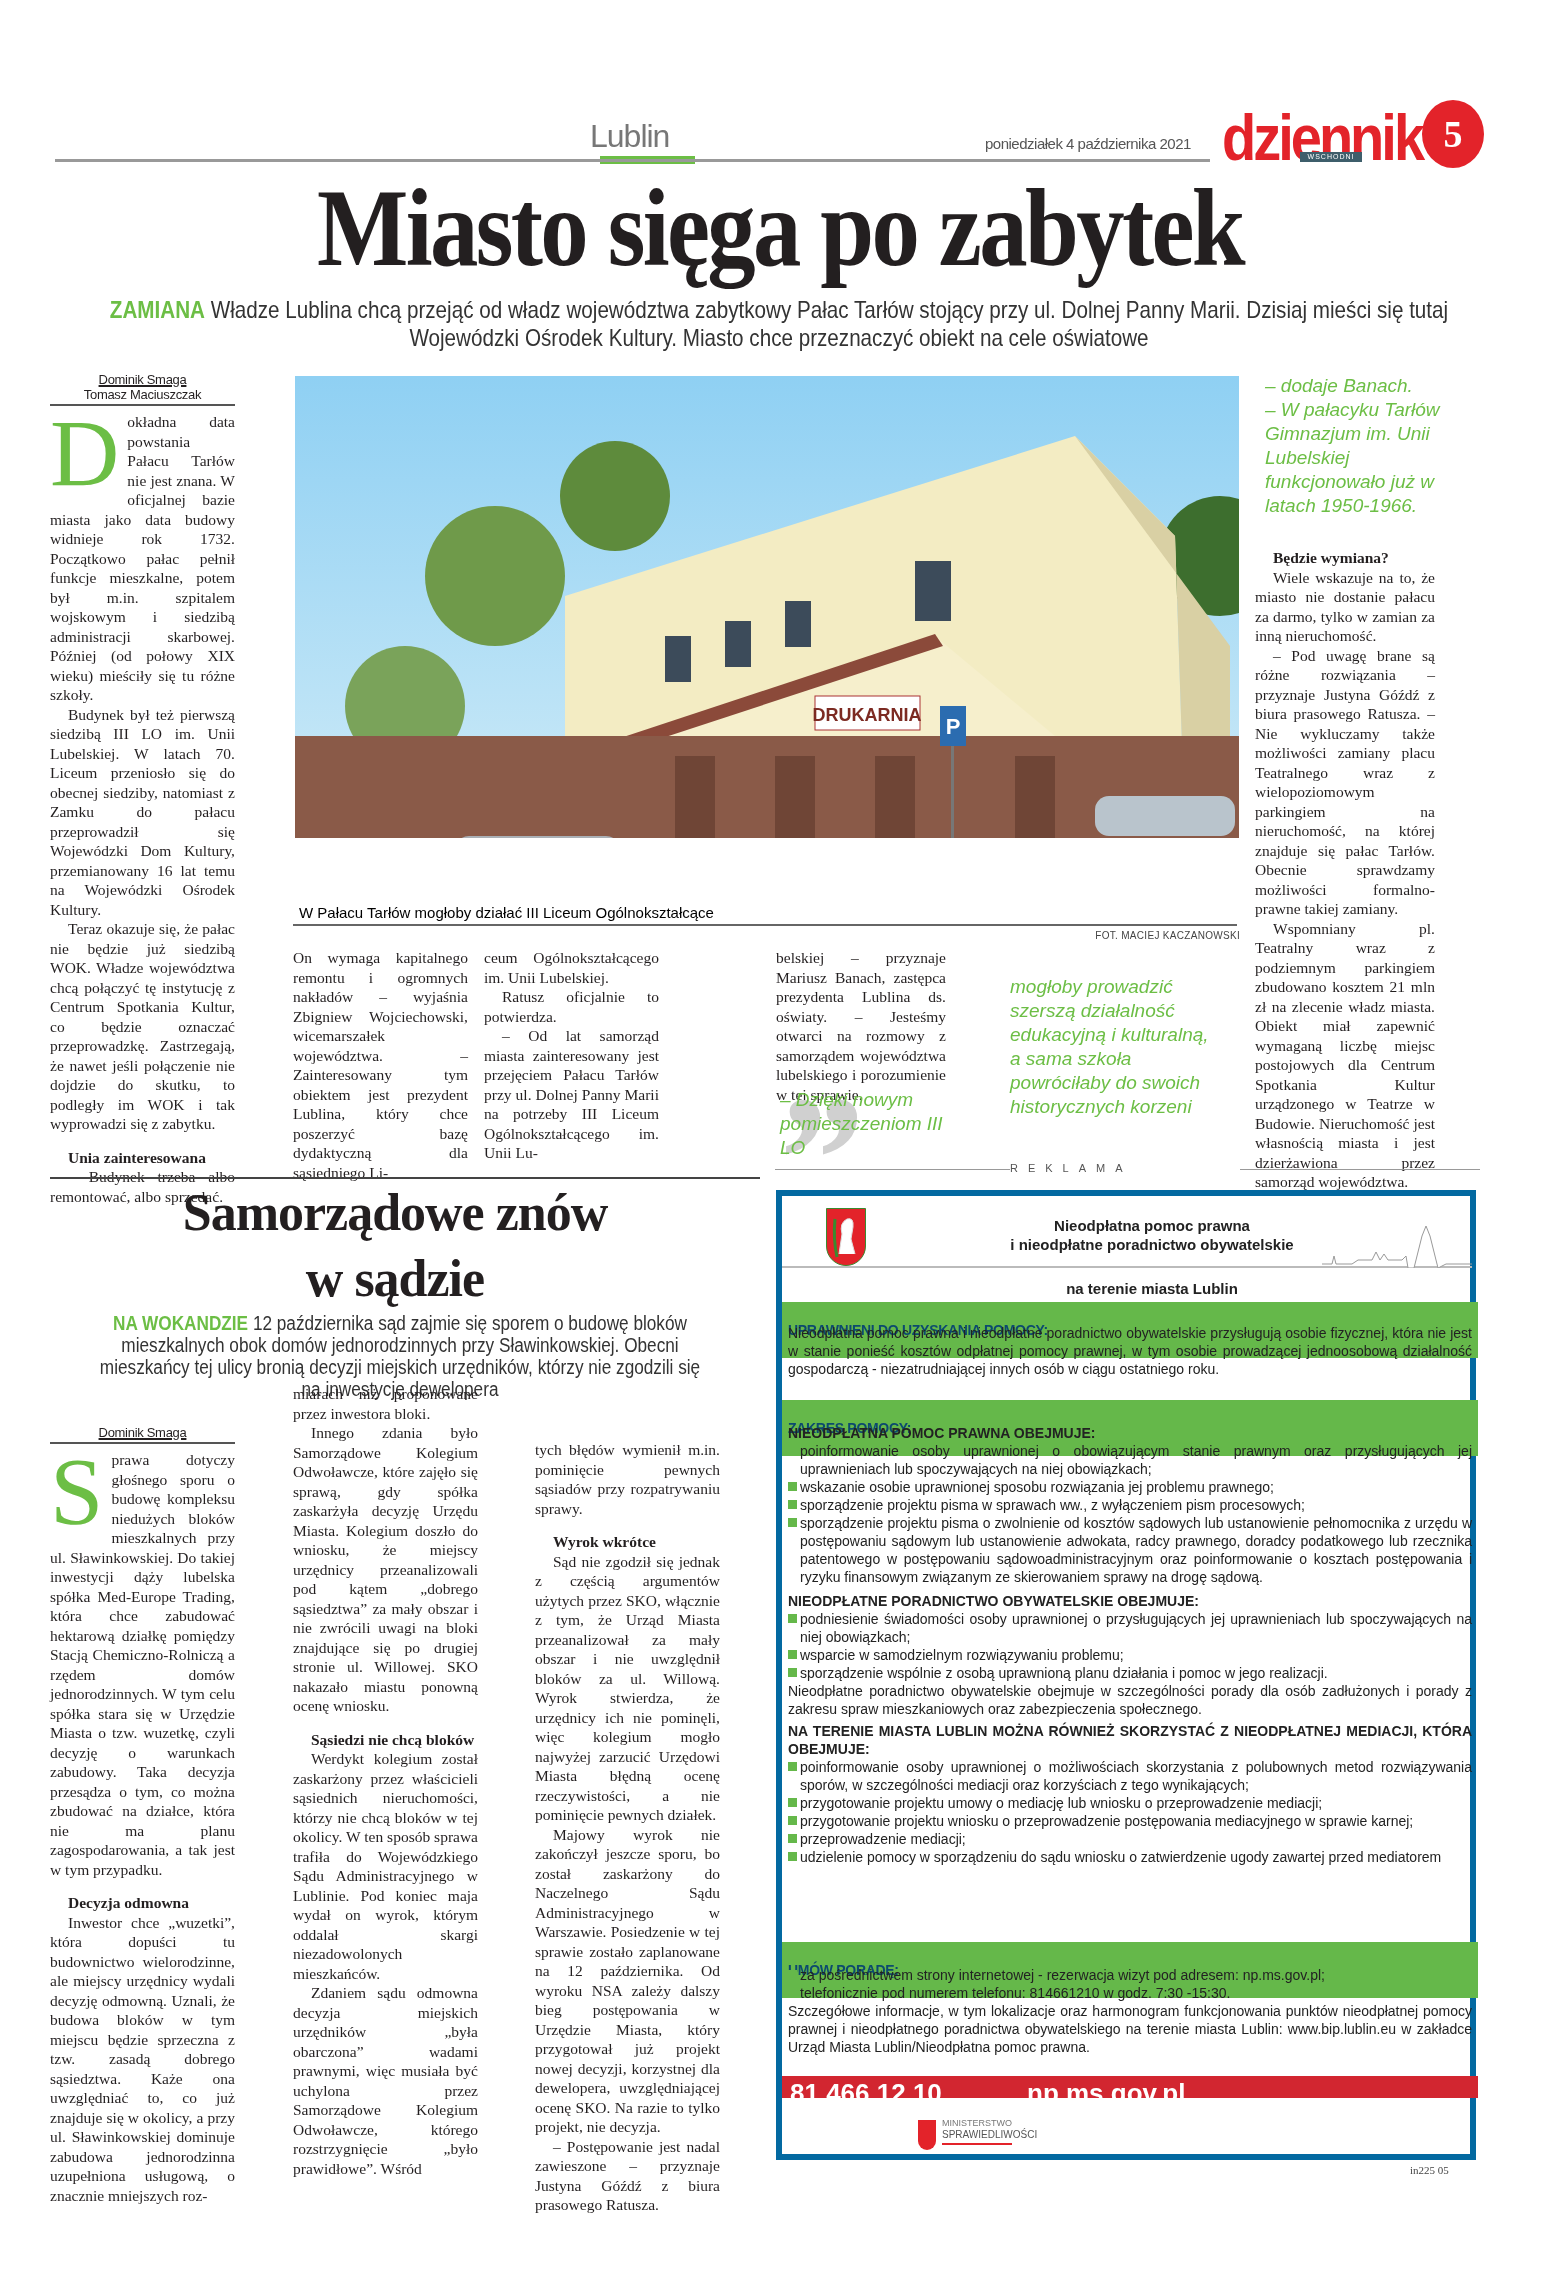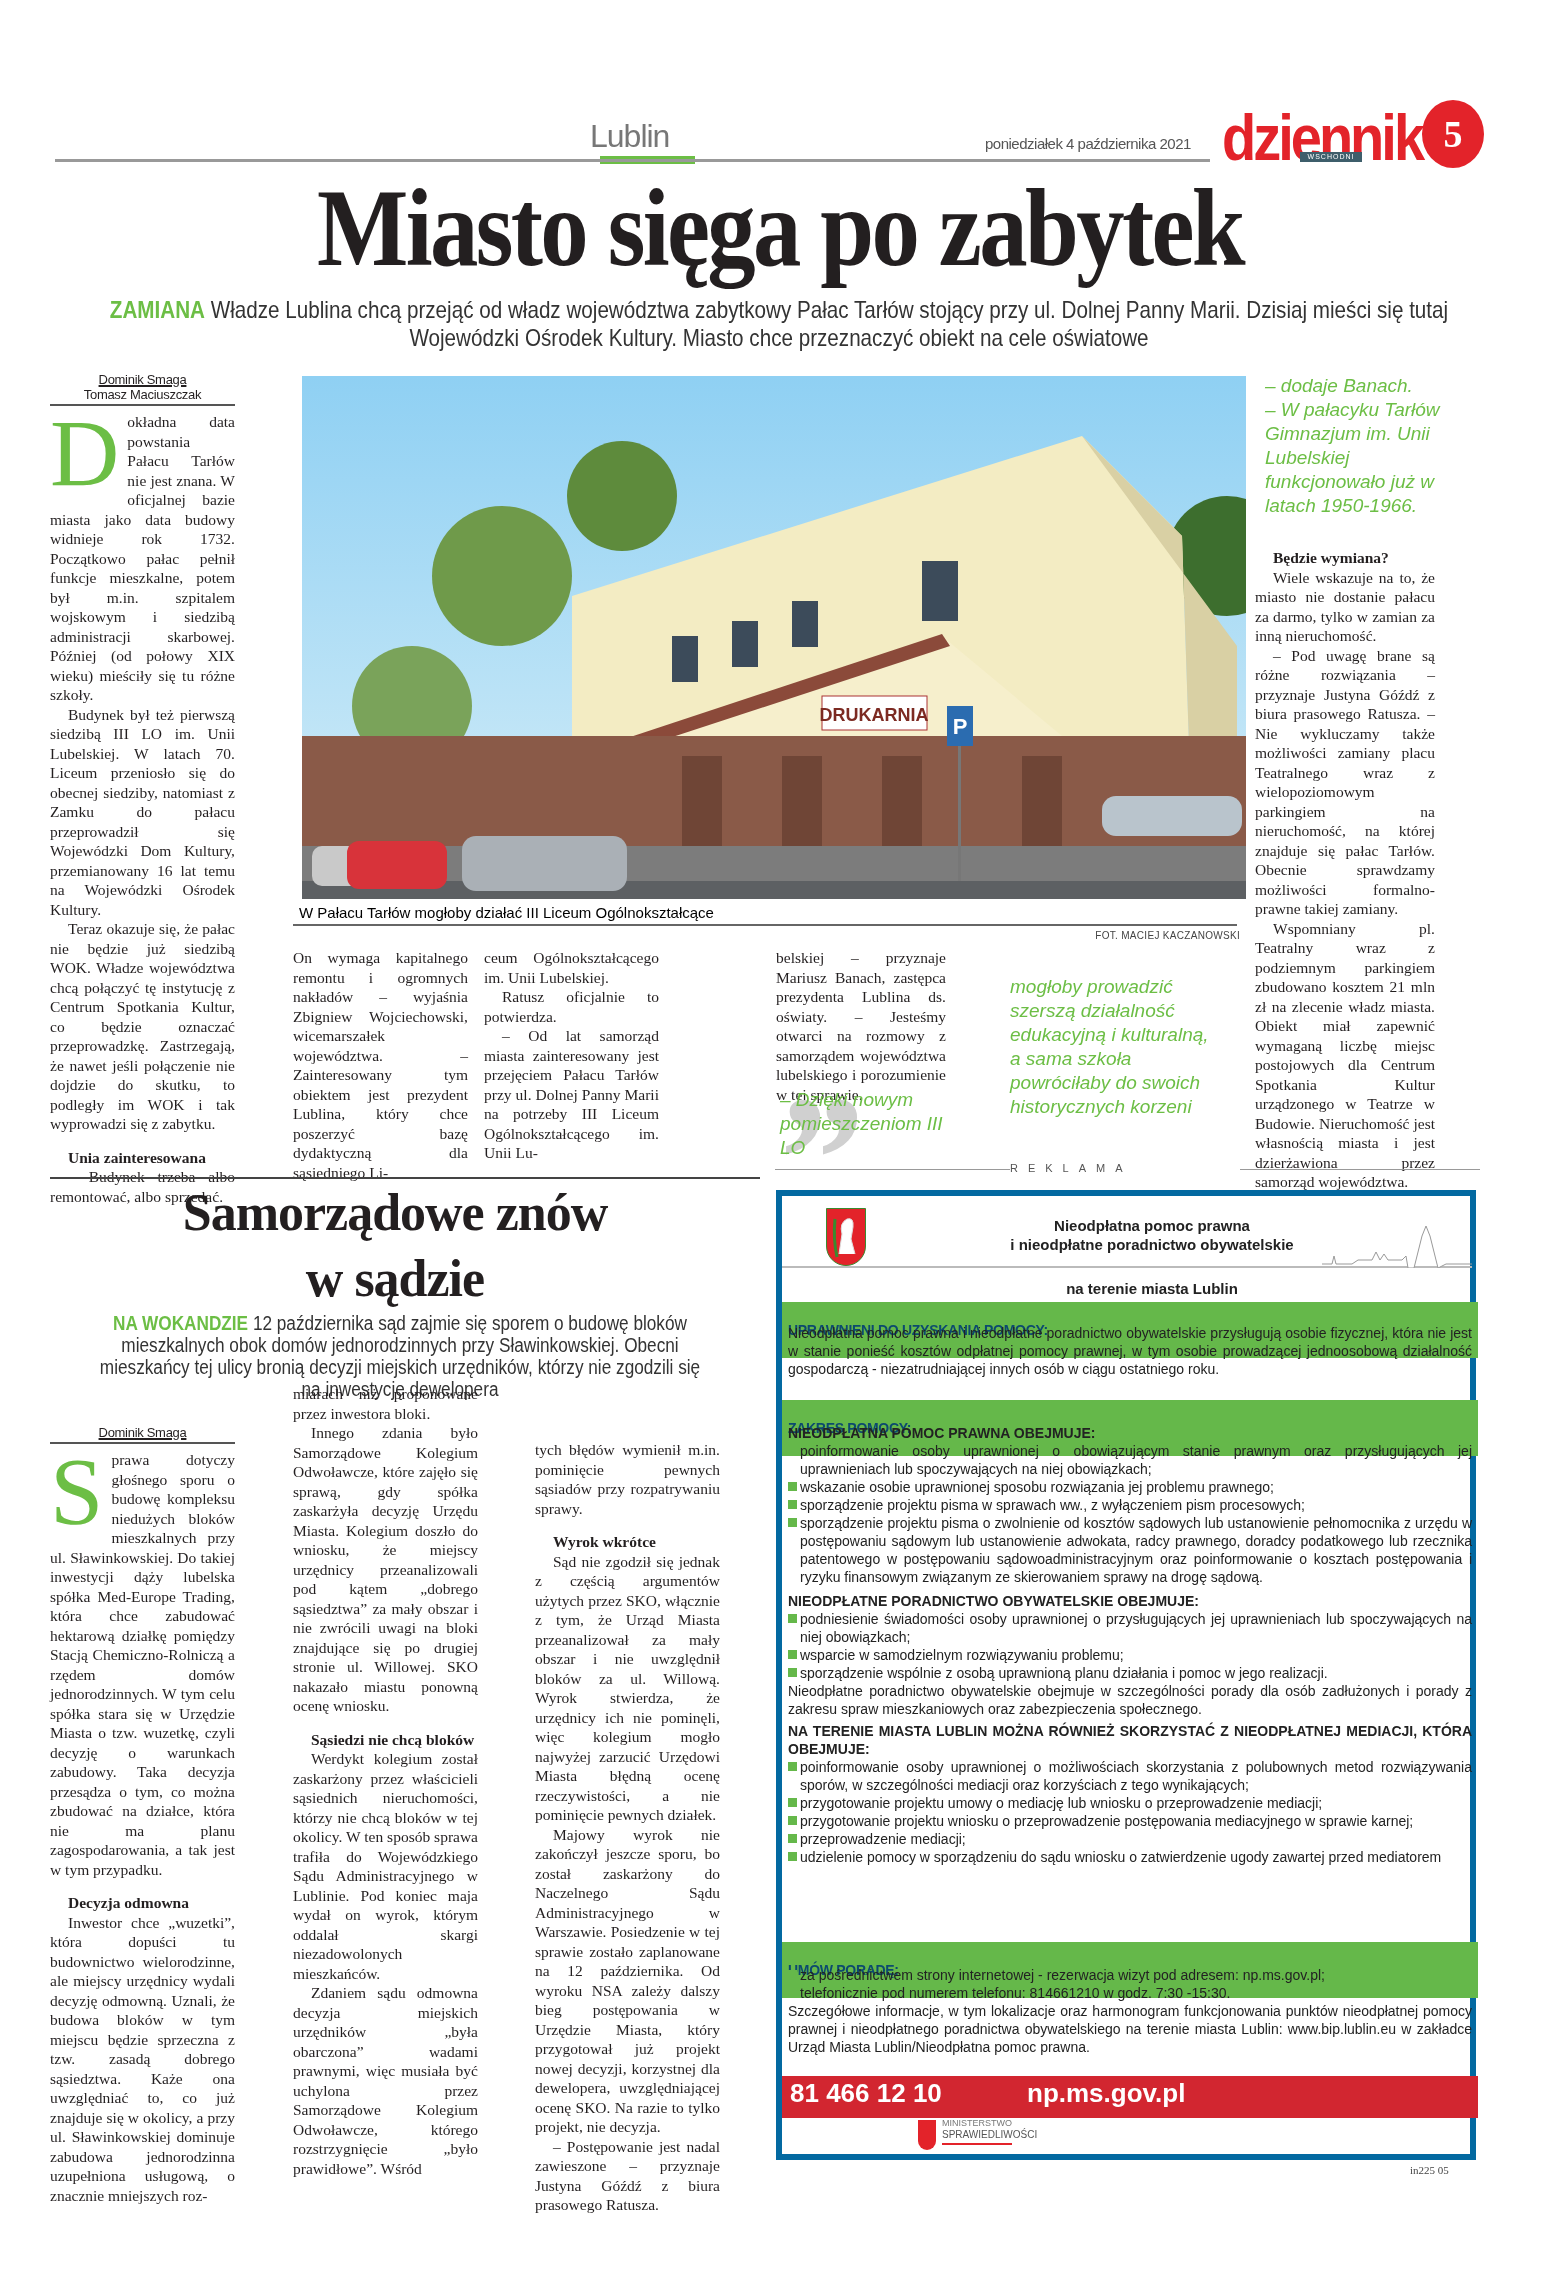--- a/index.html
+++ b/index.html
@@ -24,21 +24,21 @@
   
   .col{position:absolute;font-family:"Liberation Serif","DejaVu Serif",serif;font-size:15.5px;line-height:19.5px;text-align:justify;hyphens:manual}
   .col p{text-indent:18px}
   .col p.noi{text-indent:0}
   .col h4{font-size:15.5px;font-weight:bold;margin-top:14px;padding-left:18px}
   .byline{text-align:center;font-family:"Liberation Sans",sans-serif;font-size:13px;line-height:15px;letter-spacing:-0.3px}
   .byline .u{text-decoration:underline;text-decoration-thickness:2px}
   .byrule{height:2px;background:#555;margin:2px 0 6px}
   .dropcap{float:left;font-size:96px;line-height:76px;color:#6cbe45;margin:4px 8px 0 0;font-family:"Liberation Serif",serif}
 
-  #photo{left:302px;top:376px;width:944px;height:523px;overflow:hidden}
+  #photo{left:295px;top:376px;width:944px;height:462px;overflow:hidden}
   #caption{left:293px;top:902px;width:944px;font-size:15px;font-family:"Liberation Sans",sans-serif;border-bottom:2px solid #666;padding:2px 0 3px 6px;color:#000000}
   #credit{left:1000px;top:930px;width:240px;text-align:right;font-size:10px;font-family:"Liberation Sans",sans-serif;color:#444;letter-spacing:0.3px}
 
   .quote{position:absolute;font-family:"Liberation Sans",sans-serif;font-style:italic;color:#6cbe45;font-size:19px;line-height:24px}
   #quote-marks{left:770px;top:1090px;font-size:180px;color:#d0d0d0;font-family:"Liberation Serif",serif;font-weight:bold;line-height:140px;font-style:italic}
 
   #rekl-line{left:775px;top:1169px;width:705px;height:1px;background:#999}
   #rekl{left:1010px;top:1162px;width:230px;text-align:left;background:#fff;font-size:11px;letter-spacing:10px;font-family:"Liberation Sans",sans-serif;color:#555}
   #sep2{left:50px;top:1177px;width:710px;height:2px;background:#444}
 
@@ -51,21 +51,21 @@
   #ad-title{left:200px;top:20px;width:340px;text-align:center;font-weight:bold;font-size:15px;line-height:19px}
   #ad-hline{left:0;top:70px;width:690px;height:2px;background:#bbb}
   #ad-sub{left:200px;top:84px;width:340px;text-align:center;font-weight:bold;font-size:15px}
   #ad-skyline{left:540px;top:20px;width:150px;height:52px}
   .ad-bar{position:absolute;left:0;width:696px;background:#65b84a;color:#0c4a6e;font-weight:bold;padding:19px 6px;font-size:14px;letter-spacing:-0.3px}
   .ad-txt{position:absolute;left:6px;width:684px;text-align:justify}
   .ad-txt h5{font-size:14px;font-weight:bold;margin-top:2px}
   .ad-txt ul{list-style:none}
   .ad-txt li{padding-left:12px;position:relative}
   .ad-txt li:before{content:"";position:absolute;left:0;top:4px;width:9px;height:9px;background:#65b84a}
-  #ad-phonebar{left:0;top:880px;width:696px;height:42px;background:#d22630;color:#fff;font-weight:bold;font-size:26px;line-height:34px}
+  #ad-phonebar{left:0;top:880px;width:696px;height:22px;background:#d22630;color:#fff;font-weight:bold;font-size:26px;line-height:34px}
   #ad-phone{left:8px}
   #ad-url{left:245px}
   #ad-ms{left:136px;top:920px;width:200px;height:40px}
   #ad-code{left:1410px;top:2164px;font-size:11px;color:#444;font-family:"Liberation Serif",serif}
 </style>
 </head>
 <body>
 
 <div class="abs" id="section">Lublin</div>
 <div class="abs" id="section-bar"></div>

